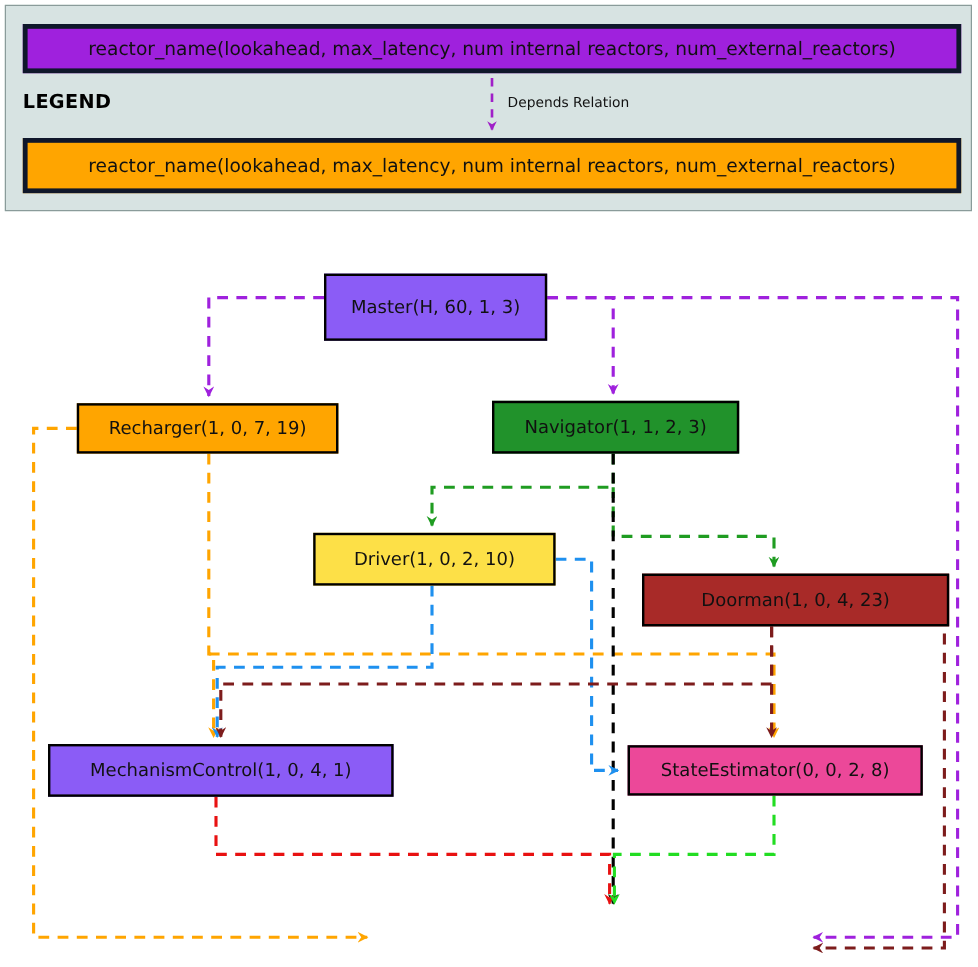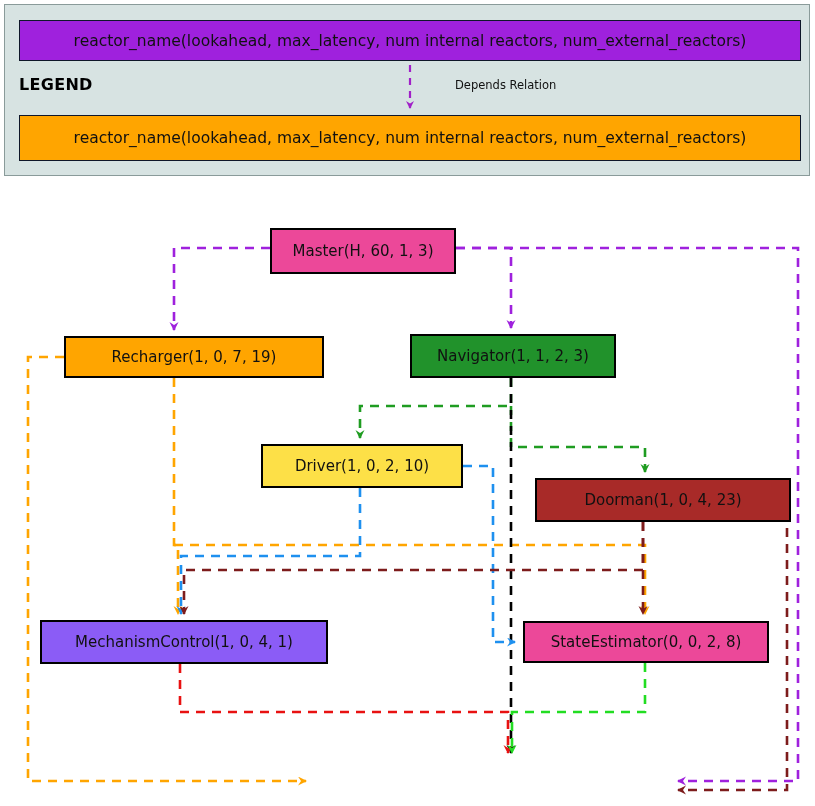--- a/index.html
+++ b/index.html
@@ -40,21 +40,21 @@
     position: absolute;
     left: 14px; top: 70px;
     font-size: 16px;
     font-weight: bold;
     color: #000;
     letter-spacing: 0.3px;
   }
   .legend-box {
     position: absolute;
     box-sizing: border-box;
-    border: 1px solid #0f172a;
+    border: 4px solid #0f172a;
     display: flex;
     align-items: center;
     justify-content: center;
     font-size: 15.5px;
     color: #111;
     white-space: nowrap;
   }
   .legend-box.top {
     left: 14px; top: 15px;
     width: 782px; height: 41px;
@@ -64,21 +64,20 @@
     left: 14px; top: 110px;
     width: 782px; height: 46px;
     background: #ffa500;
   }
   .legend-edge-label {
     position: absolute;
     left: 418px; top: 73px;
     font-size: 11.5px;
     color: #111;
     white-space: nowrap;
-    margin-left: 32px;
   }
 
   
   .node {
     position: absolute;
     box-sizing: border-box;
     border: 2px solid #000;
     display: flex;
     align-items: center;
     justify-content: center;
@@ -169,23 +168,23 @@
       <path d="M643,522 L643,614" stroke="#7d1c1c" marker-end="url(#a-dred)"></path>
 
       <path d="M751,500 L787,500 L787,790 L678,790" stroke="#7d1c1c" marker-end="url(#a-dred)"></path>
 
       <path d="M180,664 L180,712 L508,712 L508,753" stroke="#e81111" marker-end="url(#a-red)"></path>
 
       <path d="M645,663 L645,712 L512,712 L512,753" stroke="#22dd22" marker-end="url(#a-lgreen)"></path>
     </g>
   </svg>
 
-  <div class="node" style="left:270px;top:228px;width:186px;height:46px;background:#ec4899">Master(H, 60, 1, 3)</div>
+  <div class="node" style="left:270px;top:228px;width:186px;height:56px;background:#8b5cf6">Master(H, 60, 1, 3)</div>
 
-  <div class="node" style="left:64px;top:336px;width:260px;height:42px;background:#ffa500">Recharger(1, 0, 7, 19)</div>
+  <div class="node" style="left:64px;top:336px;width:218px;height:42px;background:#ffa500">Recharger(1, 0, 7, 19)</div>
 
   <div class="node" style="left:410px;top:334px;width:206px;height:44px;background:#21922b">Navigator(1, 1, 2, 3)</div>
 
   <div class="node" style="left:261px;top:444px;width:202px;height:44px;background:#fde047">Driver(1, 0, 2, 10)</div>
 
   <div class="node" style="left:535px;top:478px;width:256px;height:44px;background:#a82a28">Doorman(1, 0, 4, 23)</div>
 
   <div class="node" style="left:40px;top:620px;width:288px;height:44px;background:#8b5cf6">MechanismControl(1, 0, 4, 1)</div>
 
   <div class="node" style="left:523px;top:621px;width:246px;height:42px;background:#ec4899">StateEstimator(0, 0, 2, 8)</div>

